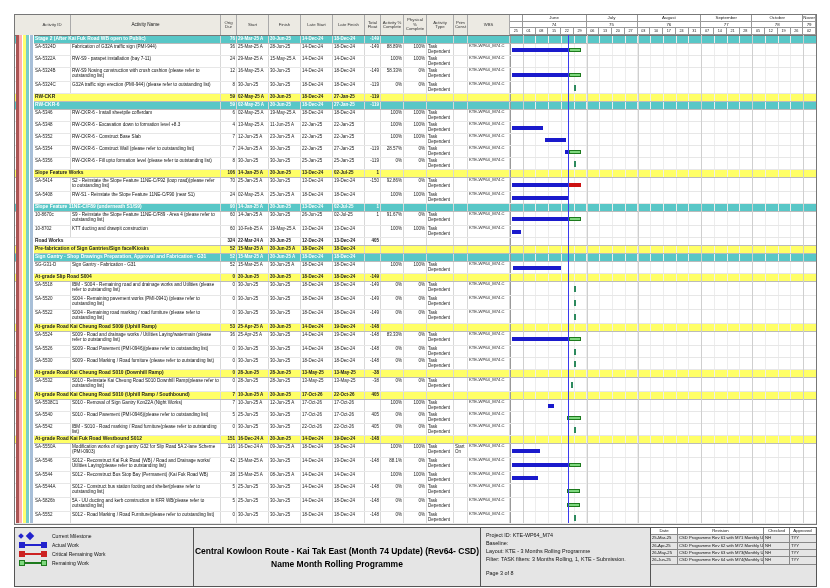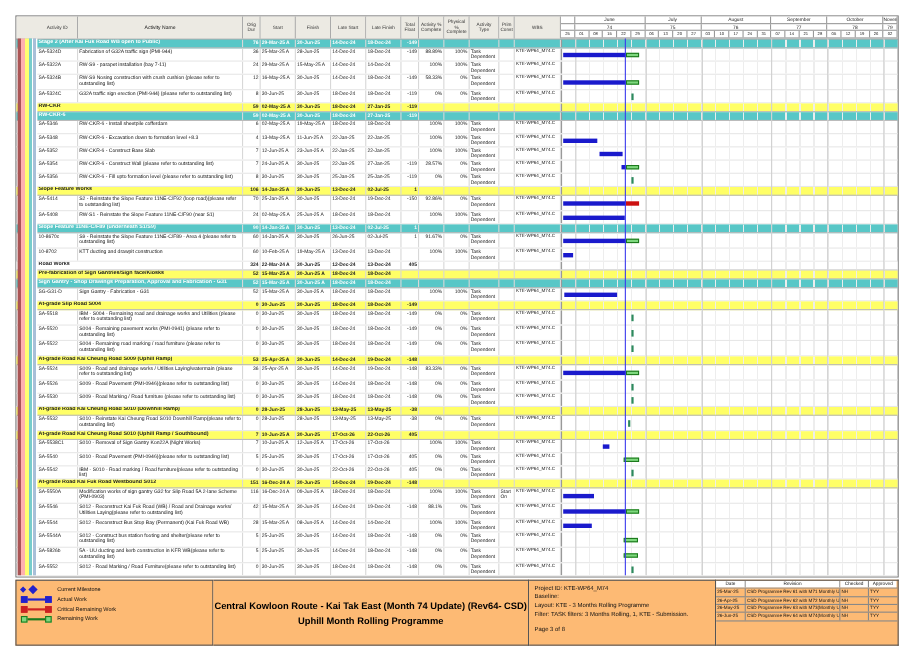--- a/index.html
+++ b/index.html
@@ -39,21 +39,21 @@
   .b-r{height:4px;background:#7ed87e;border:1px solid #1d7a1d;box-sizing:border-box;}
   .b-c{height:4px;background:#cc1111;}
   .b-t{width:2px;height:6px;background:#2d8a5e;}
   #stripes{position:absolute;left:1px;top:20px;width:18px;height:488px;z-index:4;pointer-events:none;
     background:linear-gradient(90deg,#aa5555 0 3px,#fff 3px 3.5px,#ffb0b0 3.5px 6.5px,#fff 6.5px 7px,
       #ffff70 7px 10px,#fff 10px 10.5px,#77cccc 10.5px 13.5px,#fff 13.5px 14px,#a8bfd8 14px 17px,#fff 17px 18px);}
   .mline{position:absolute;top:20px;height:488px;width:1px;background:#cfcfcf;z-index:1;pointer-events:none;}
   #ddline{position:absolute;top:20px;height:488px;width:1px;background:#3a3aee;z-index:5;pointer-events:none;}
   
   #tblock{display:flex;margin-top:2px;height:60px;}
-  .fbox{box-sizing:border-box;border:1px solid #555;border-left:none;overflow:hidden;background:#fdba74;}
+  .fbox{box-sizing:border-box;border:1px solid #555;border-left:none;overflow:hidden;background:#e5e5e5;}
   .fbox:first-child{border-left:1px solid #555;}
   #legendbox{width:180px;padding:3px 4px;}
   .lg-item{display:flex;align-items:center;height:9px;}
   .lg-icon{width:30px;display:flex;align-items:center;justify-content:flex-start;}
   .lg-label{font-size:5px;color:#111;margin-left:3px;}
   .lg-sq{width:4px;height:4px;display:inline-block;}
   .lg-ln{width:16px;height:2px;display:inline-block;}
   .lg-dm{width:4px;height:4px;transform:rotate(45deg);display:inline-block;margin-right:4px;}
   .lg-dm2{width:6px;height:6px;transform:rotate(45deg);display:inline-block;}
   #titlebox{width:287px;display:flex;flex-direction:column;align-items:center;justify-content:center;}
@@ -915,21 +915,21 @@
             <span class="lg-icon">
               <span class="lg-sq" style="background:#7ed87e;border:1px solid #1d7a1d"></span>
               <span class="lg-ln" style="background:#1d7a1d"></span>
               <span class="lg-sq" style="background:#7ed87e;border:1px solid #1d7a1d"></span>
             </span>
             <span class="lg-label">Remaining Work</span>
           </div>
         </div>
       <div class="fbox" id="titlebox">
         <div class="t1">Central Kowloon Route - Kai Tak East (Month 74 Update) (Rev64- CSD)</div>
-        <div class="t2">Uphill Month Rolling Programme</div>
+        <div class="t2">Name Month Rolling Programme</div>
       </div>
       <div class="fbox" id="infobox">
         <div>Project ID: KTE-WP64_M74</div>
         <div>Baseline:</div>
         <div>Layout: KTE - 3 Months Rolling Programme</div>
         <div>Filter: TASK filters: 3 Months Rolling, 1, KTE - Submission.</div>
         <div class="pg">Page 3 of 8</div>
       </div>
       <div class="fbox" id="revbox">
           <div class="rv-row">

